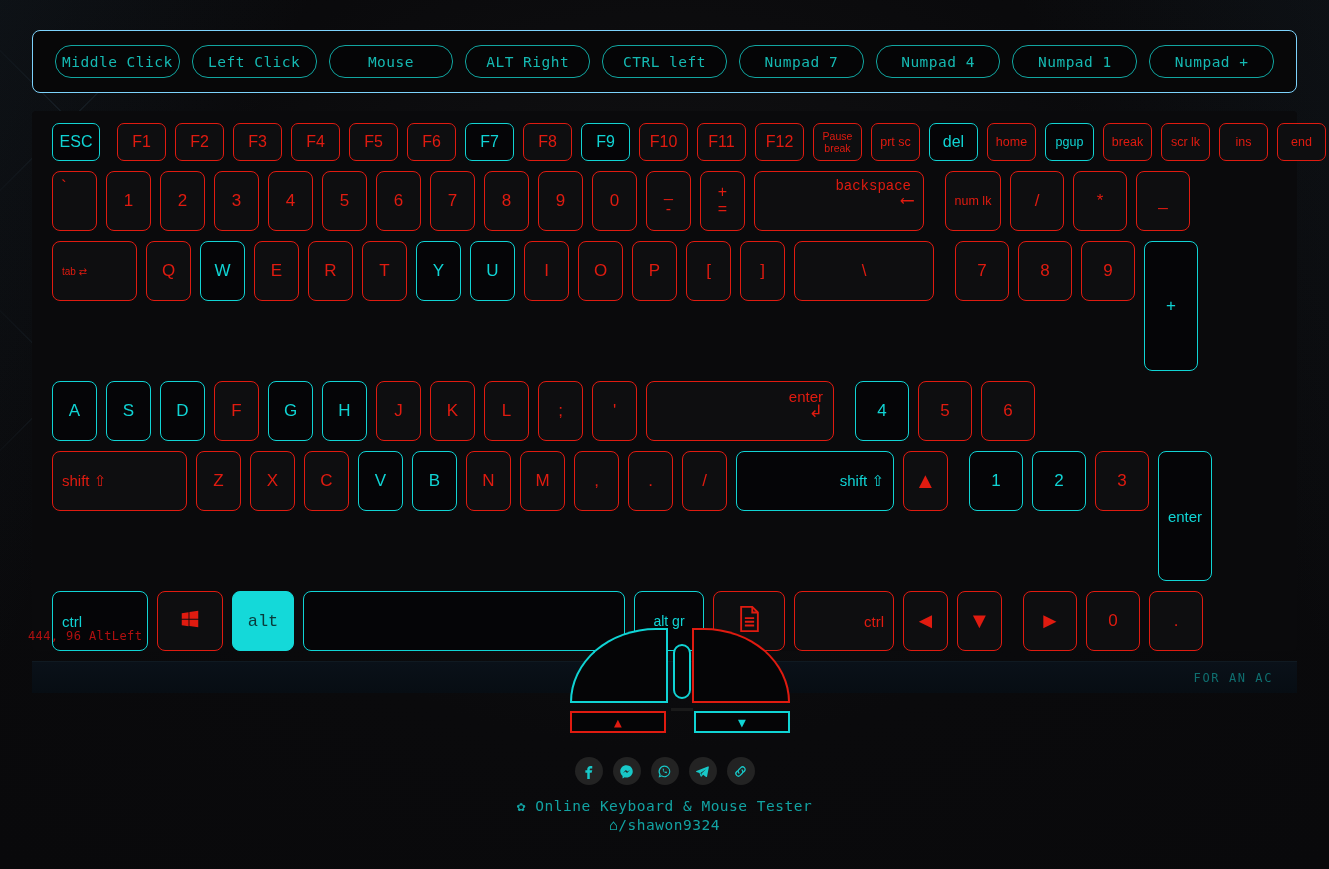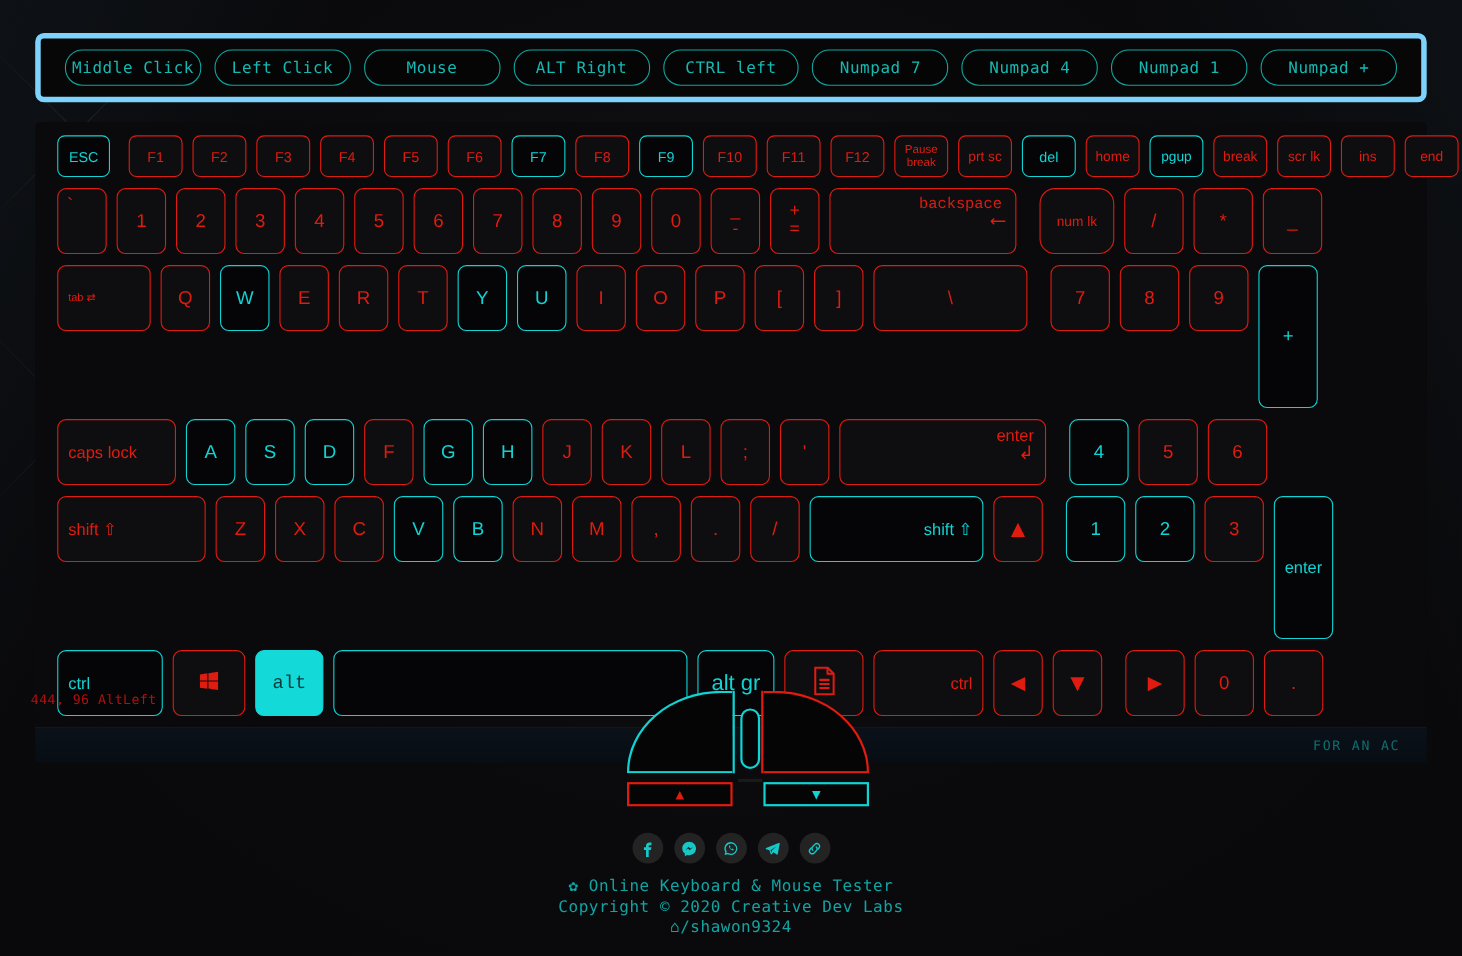--- a/index.html
+++ b/index.html
@@ -31,21 +31,21 @@
   
   #app {
     position: relative;
     width: 1265px;
     margin: 0 auto;
     padding-top: 30px;
   }
 
   
   .history-bar {
-    border: 5px solid #7dd3fc;
+    border: 1px solid #7dd3fc;
     border-radius: 8px;
     height: 63px;
     display: flex;
     align-items: center;
     justify-content: space-between;
     padding: 0 16px;
     background: #070708;
   }
   .hist-chip {
     flex: 1 1 0;
@@ -90,21 +90,21 @@
     display: flex;
     align-items: center;
     justify-content: center;
     flex: 0 0 auto;
     width: 45px;
     overflow: hidden;
   }
   .key:last-child { margin-right: 0; }
   .key.on   { border-color: #10d4d4; color: #10d4d4; background: #050507; }
   .key.held { border-color: #14d9d9; color: #0a3b3b; background: #14d9d9; font-family: Liberation Mono, monospace; }
-  .key.fn   { height: 38px; font-size: 13px; border-radius: 7px; }
+  .key.fn   { height: 38px; font-size: 16px; border-radius: 7px; }
   .key.small-txt { font-size: 12.5px; }
   .key.tiny-txt  { font-size: 10.5px; line-height: 1.15; text-align:center; }
 
   
   .w-1   { width: 45px; }
   .w-esc { width: 48px; }
   .w-fn  { width: 49px; }
   .w-tab { width: 85px; }
   .w-caps{ width: 108px; }
   .w-shl { width: 135px; }
@@ -112,21 +112,21 @@
   .w-win { width: 66px; }
   .w-alt { width: 62px; }
   .w-space { width: 322px; }
   .w-altgr { width: 70px; }
   .w-menu  { width: 72px; }
   .w-ctrlr { width: 100px; }
   .w-bks { width: 170px; }
   .w-bsl { width: 140px; }
   .w-ent { width: 188px; }
   .w-shr { width: 158px; }
-  .w-num { width: 68px; border-radius: 14px; }
+  .w-num { width: 56px; }
   .w-npad{ width: 54px; }
 
   .key-num { height: 60px; }
   .key-tall { height: 130px; }
 
   
   .lbl-tl { position: absolute; left: 8px; top: 5px; }
   .lbl-l  { position: absolute; left: 9px; }
   .lbl-r  { position: absolute; right: 9px; }
   .stack  { display:flex; flex-direction:column; align-items:center; justify-content:center; line-height:1.05; font-size:16px;}
@@ -427,23 +427,20 @@
         </div>
       <div class="key key-num w-npad">
           <span>9</span>
         </div>
       <div class="key key-tall w-npad on">
           <span>+</span>
         </div>
     </div>
 
     <div class="kb-row" style="padding-right:54px;">
-      <div class="key key-num w-caps">
-        <span class="lbl-l" style="font-size:15px;">caps lock</span>
-      </div>
       <div class="key key-num w-1 on">
           <span>A</span>
         </div>
       <div class="key key-num w-1 on">
           <span>S</span>
         </div>
       <div class="key key-num w-1 on">
           <span>D</span>
         </div>
       <div class="key key-num w-1">
@@ -554,21 +551,21 @@
           </svg>
         </span>
       </div>
       <div class="key key-num w-alt held">
           <span>alt</span>
         </div>
       <div class="key key-num w-space on">
           <span></span>
         </div>
       <div class="key key-num w-altgr on">
-          <span style="font-size:20px;">alt gr</span>
+          <span style="font-size:14px;">alt gr</span>
         </div>
       <div class="key key-num w-menu">
         <span class="doc-glyph">
           <svg width="23" height="26" viewBox="0 0 24 28" aria-hidden="true">
             <path d="M3 1h12l6 6v20H3z" fill="none" stroke="#e01b10" stroke-width="2"></path>
             <path d="M15 1v6h6" fill="none" stroke="#e01b10" stroke-width="2"></path>
             <path d="M7 13h10M7 17h10M7 21h10" stroke="#e01b10" stroke-width="2"></path>
           </svg>
         </span>
       </div>
@@ -638,16 +635,15 @@
         </svg>
       </a>
       <a class="social">
         <svg width="15" height="15" viewBox="0 0 24 24" aria-hidden="true">
           <path d="M9.5 14.5a4 4 0 0 1 0-5.7l3-3a4 4 0 1 1 5.7 5.7l-1.4 1.4" fill="none" stroke="#18c8c8" stroke-width="2" stroke-linecap="round"></path>
           <path d="M14.5 9.5a4 4 0 0 1 0 5.7l-3 3a4 4 0 1 1-5.7-5.7l1.4-1.4" fill="none" stroke="#18c8c8" stroke-width="2" stroke-linecap="round"></path>
         </svg>
       </a>
     </div>
     <div class="foot-line">✿ Online Keyboard &amp; Mouse Tester</div>
-    <div class="foot-line">Copyright © 2020 Creative Dev Labs</div>
     <div class="foot-line">⌂/shawon9324</div>
   </div>
 </div>
 
 </body></html>

